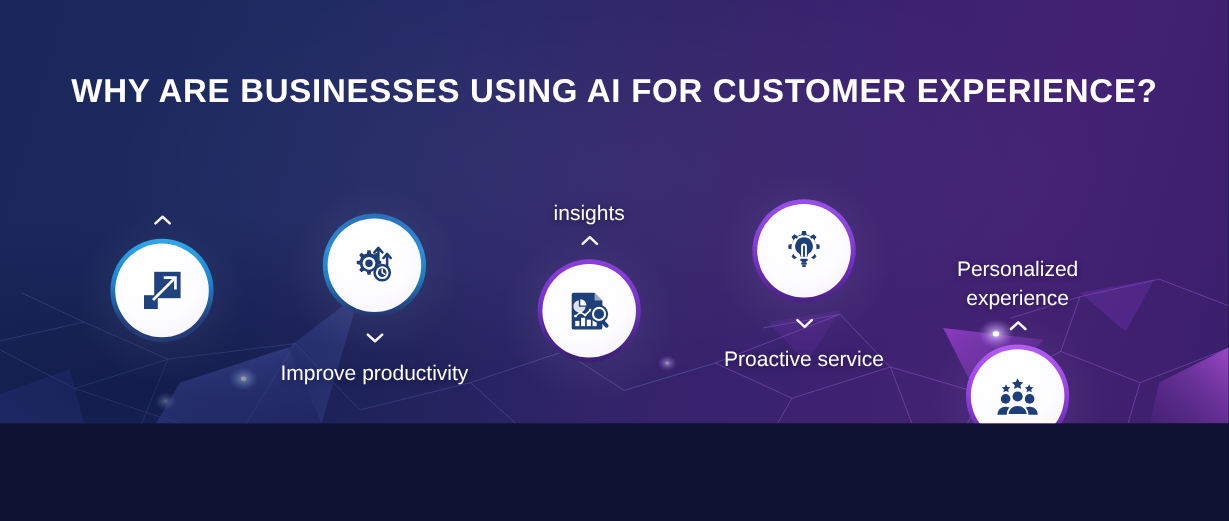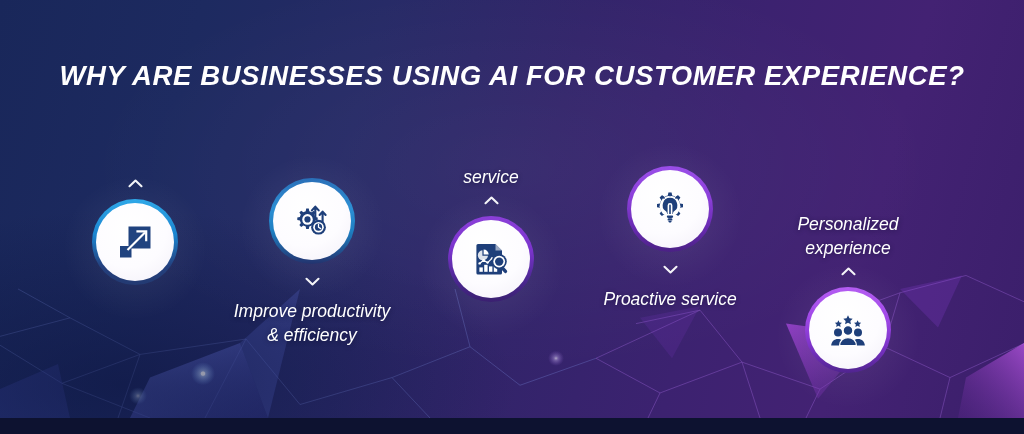--- a/index.html
+++ b/index.html
@@ -6,31 +6,30 @@
     margin: 0;
     padding: 0;
     background: #0d1230;
   }
   body {
     font-family: "Liberation Sans", sans-serif;
   }
   #infographic {
     position: relative;
     width: 1024px;
-    height: 418px;
+    height: 353px;
     overflow: hidden;
     background: linear-gradient(105deg,
         #19275a 0%,
         #1d2a60 18%,
         #262a66 34%,
         #32246a 52%,
         #3c2270 68%,
         #432273 82%,
         #3b1f6b 100%);
-    font-style: italic;
   }
   
   .bg-layer {
     position: absolute;
     inset: 0;
     width: 100%;
     height: 100%;
     pointer-events: none;
   }
   .vignette {
@@ -249,25 +248,24 @@
             <path d="M33.6 23.6 L33.6 14.2 M30.6 17.0 L33.6 13.6 L36.6 17.0" stroke="#1e3f7a" stroke-width="2.1" fill="none" stroke-linejoin="round" stroke-linecap="round"></path>
           </svg>
         </div>
       </div>
     </div>
     <svg class="chev" viewBox="0 0 17 11" style="margin-top:12px;">
       <path d="M2.5 2.8 L8.5 8.4 L14.5 2.8"></path>
     </svg>
     <div class="gap-down"></div>
     <div class="step-label">Improve productivity</div>
-    <div class="step-label">&amp; efficiency</div>
   </div>
 
   <div class="step order-label-top" id="step-3">
-    <div class="step-label">service</div>
+    <div class="step-label">insights</div>
     <svg class="chev" viewBox="0 0 17 11">
       <path d="M2.5 8.2 L8.5 2.6 L14.5 8.2"></path>
     </svg>
     <div class="gap-up"></div>
     <div class="circle-wrap">
       <div class="glow"></div>
       <div class="ring" style="background: linear-gradient(180deg, #8b3fd9 0%, #7a34cc 40%, #4a2790 75%, #3a2070 100%);">
         <div class="disc">
           <svg width="46" height="46" viewBox="0 0 46 46">
             <path d="M10 8 h17.5 l6.5 6.5 V37 a1.6 1.6 0 0 1 -1.6 1.6 H10 a1.6 1.6 0 0 1 -1.6-1.6 V9.6

